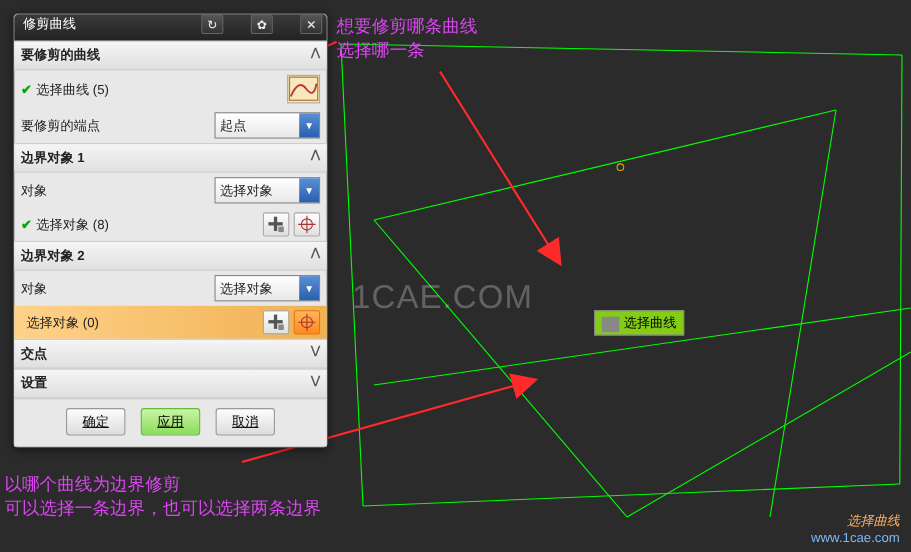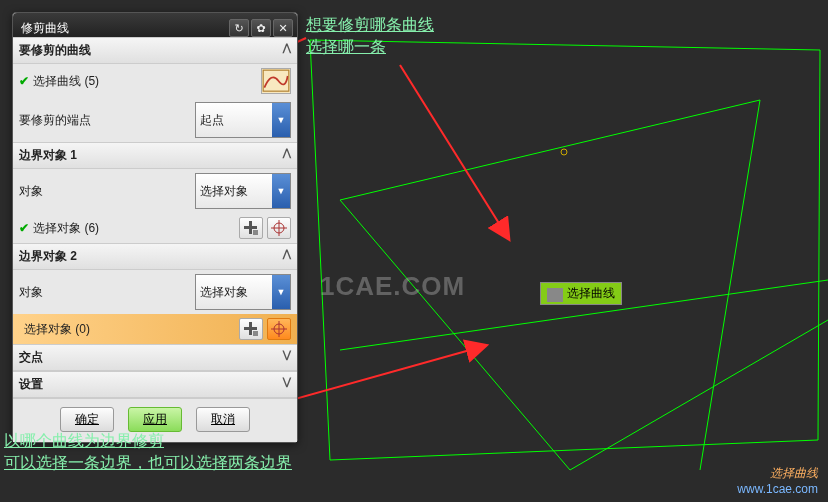--- a/index.html
+++ b/index.html
@@ -3,55 +3,55 @@
 <meta charset="utf-8">
 <style>
 * { box-sizing: border-box; margin: 0; padding: 0; font-family: "Microsoft YaHei", Arial, sans-serif; }
 body { background: #2a2a2a; width: 828px; height: 502px; position: relative; overflow: hidden; }
 
 .canvas { position: absolute; inset: 0; background: #2b2b2b; }
 .canvas svg { position: absolute; inset: 0; }
 
 .dialog { position: absolute; left: 12px; top: 12px; width: 286px; background: #e8e8e8; border: 1px solid #555; border-radius: 4px; box-shadow: 0 2px 8px rgba(0,0,0,.5); }
 
-.titlebar { display: flex; align-items: flex-end; height: 24px; padding: 0 4px 0 8px; background: linear-gradient(#3a3a3a,#222); color: #fff; border-radius: 4px 4px 0 0; font-size: 12px; }
+.titlebar { display: flex; align-items: flex-start; height: 24px; padding: 0 4px 0 8px; background: linear-gradient(#3a3a3a,#222); color: #fff; border-radius: 4px 4px 0 0; font-size: 12px; gap: 23px; }
 .titlebar .ttl { flex: 1; }
 .tb-btn { width: 20px; height: 18px; margin-left: 2px; display: inline-flex; align-items: center; justify-content: center; background: linear-gradient(#555,#333); border: 1px solid #666; border-radius: 2px; color: #eee; font-size: 11px; cursor: pointer; }
 
 .body { padding: 0; font-size: 12px; color: #222; }
 
 .sect-hdr { display: flex; padding: 4px 6px; background: linear-gradient(#f5f5f5,#e0e0e0); border-top: 1px solid #ccc; border-bottom: 1px solid #ccc; font-weight: bold; }
 .sect-hdr .chev { margin-left: auto; font-size: 10px; color: #555; cursor: pointer; }
 
 .row { display: flex; align-items: center; padding: 4px 6px; min-height: 28px; }
 .row.highlight { background: linear-gradient(to right, #ffd28a, #f0b050); padding-left: 11px; }
 .row .lbl { flex: 1; }
 .row .check { color: #0a0; font-weight: bold; margin-right: 4px; }
 .row select, .row .sel {
-  width: 96px; height: 36px; font-size: 12px; border: 1px solid #888; background: linear-gradient(#fff,#e8e8e8); padding: 0 4px;
+  width: 96px; height: 24px; font-size: 12px; border: 1px solid #888; background: linear-gradient(#fff,#e8e8e8); padding: 0 4px;
 }
 .sel { display: inline-flex; align-items: center; position: relative; }
 .sel .arrow { position: absolute; right: 0; top: 0; bottom: 0; width: 18px; background: linear-gradient(#5a8fd6,#2a5fae); display: flex; align-items: center; justify-content: center; color: #fff; font-size: 9px; }
 
 .icon-btn { width: 24px; height: 22px; margin-left: 4px; display: inline-flex; align-items: center; justify-content: center; border: 1px solid #aaa; background: linear-gradient(#fdfdfd,#e0e0e0); border-radius: 2px; cursor: pointer; }
 .icon-btn.orange { background: linear-gradient(#ffb659,#ff8a1e); border-color: #e07a10; }
 .icon-btn svg { width: 16px; height: 16px; }
 
 .curve-icon { width: 30px; height: 26px; border: 1px solid #aaa; background: #f8e8c0; display: inline-flex; align-items: center; justify-content: center; margin-left: auto; }
 
 .btnbar { display: flex; justify-content: center; gap: 14px; padding: 8px 6px 10px; background: #e8e8e8; border-top: 1px solid #ccc; }
 .btn { padding: 3px 14px; font-size: 12px; border: 1px solid #999; border-radius: 3px; background: linear-gradient(#fdfdfd,#dcdcdc); cursor: pointer; text-decoration: underline; }
 .btn.primary { background: linear-gradient(#c9f5a6,#8bdc5a); border-color: #6b3; }
 
-.annot { position: absolute; color: #86efac; font-size: 16px; line-height: 22px; text-decoration: underline; }
+.annot { position: absolute; color: #d946ef; font-size: 16px; line-height: 22px; }
 
 .tooltip { position: absolute; background: #84cc16; border: 1px solid #888; padding: 2px 6px; font-size: 12px; display: flex; align-items: flex-end; gap: 4px; }
 .tooltip .ticon { width: 16px; height: 14px; background: #888; display: inline-block; }
 
-.watermark { position: absolute; left: 320px; top: 271px; font-size: 26px; font-weight: bold; color: rgba(200,200,200,0.35); letter-spacing: 1px; }
+.watermark { position: absolute; left: 320px; top: 254px; font-size: 30px; font-weight: normal; color: rgba(200,200,200,0.35); letter-spacing: 1px; }
 .sitemark { position: absolute; right: 10px; bottom: 6px; text-align: right; font-size: 12px; color: #7bb8ff; }
 .sitemark .l1 { color: #ffb060; font-style: italic; }
 </style>
 </head>
 <body>
 
 <div class="canvas">
   <svg width="828" height="502">
 
     <g stroke="#00ff00" stroke-width="1" fill="none">
@@ -124,21 +124,21 @@
     </div>
     <div class="row">
       <span class="lbl">对象</span>
       <div class="sel">
         <span>选择对象</span>
         <span class="arrow">▼</span>
       </div>
     </div>
     <div class="row">
       <span class="check">✔</span>
-      <span class="lbl">选择对象 (6)</span>
+      <span class="lbl">选择对象 (8)</span>
       <span class="icon-btn">
         <svg viewBox="0 0 16 16">
             <rect x="6" y="1" width="3" height="13" fill="#555"></rect>
             <rect x="1" y="6" width="13" height="3" fill="#555"></rect>
             <rect x="10" y="10" width="5" height="5" fill="#888"></rect>
           </svg>
       </span>
       <span class="icon-btn">
         <svg viewBox="0 0 16 16">
             <circle cx="8" cy="8" r="5" stroke="#a33" fill="none" stroke-width="1"></circle>

